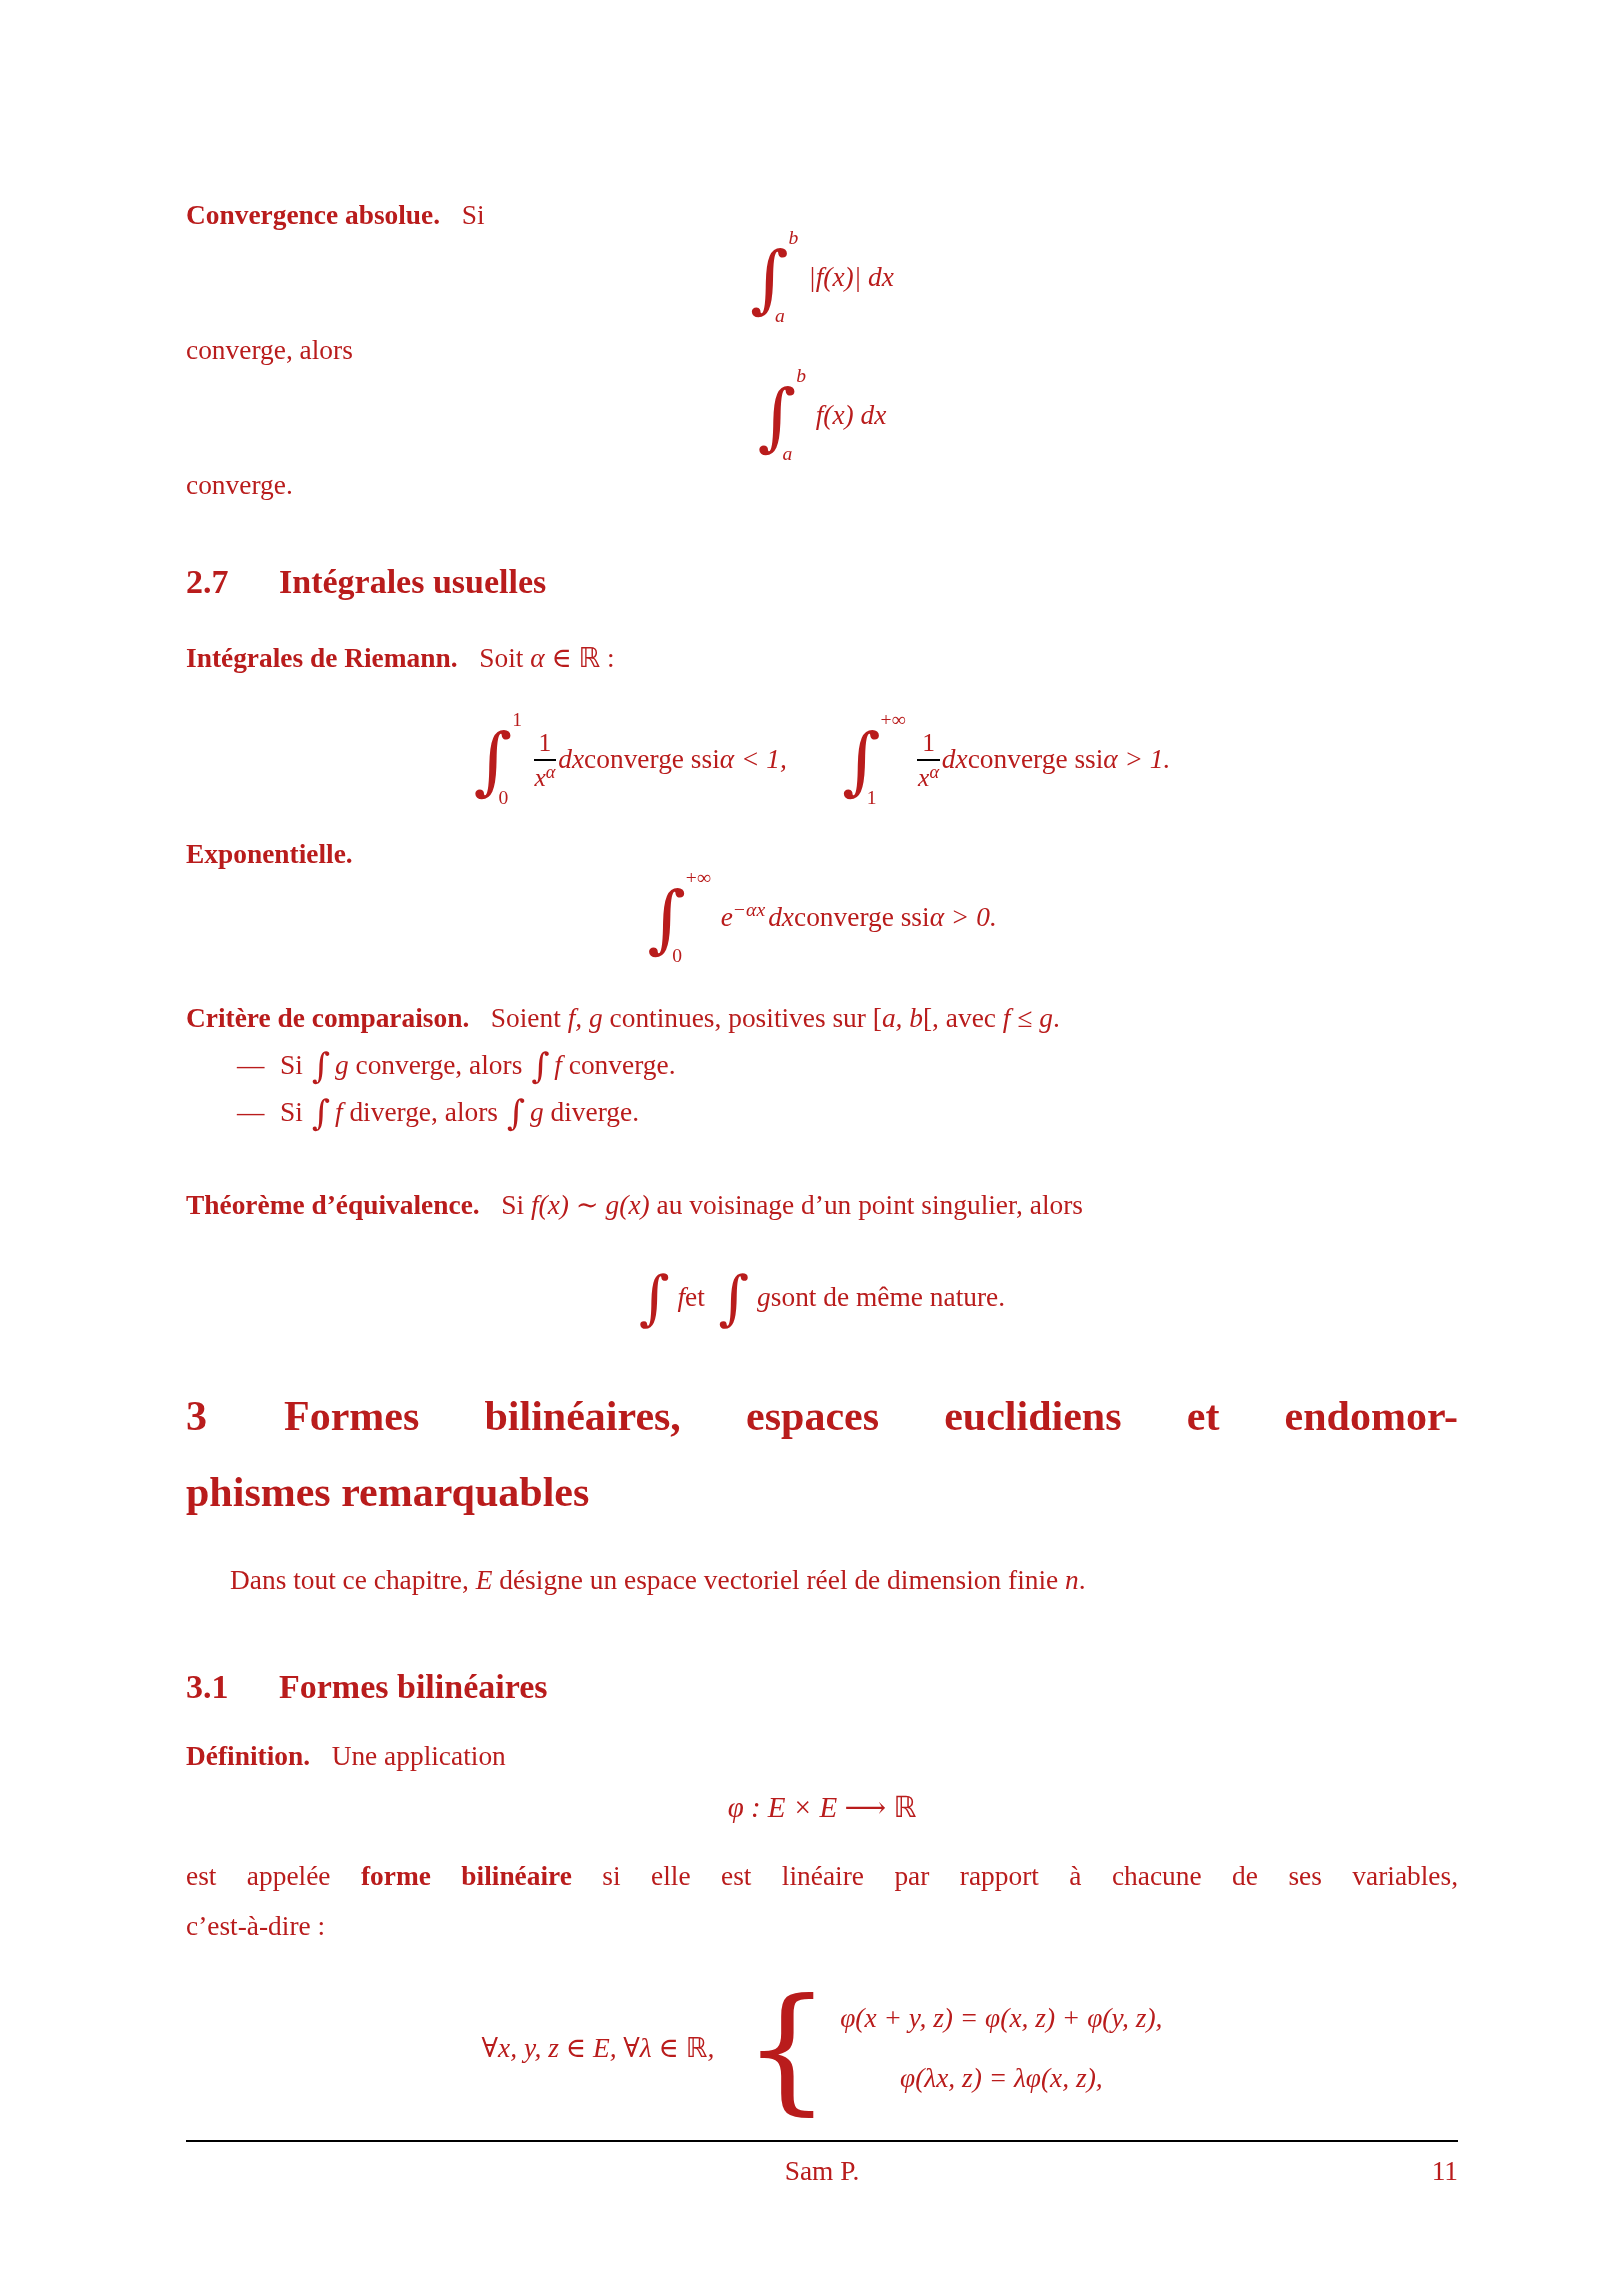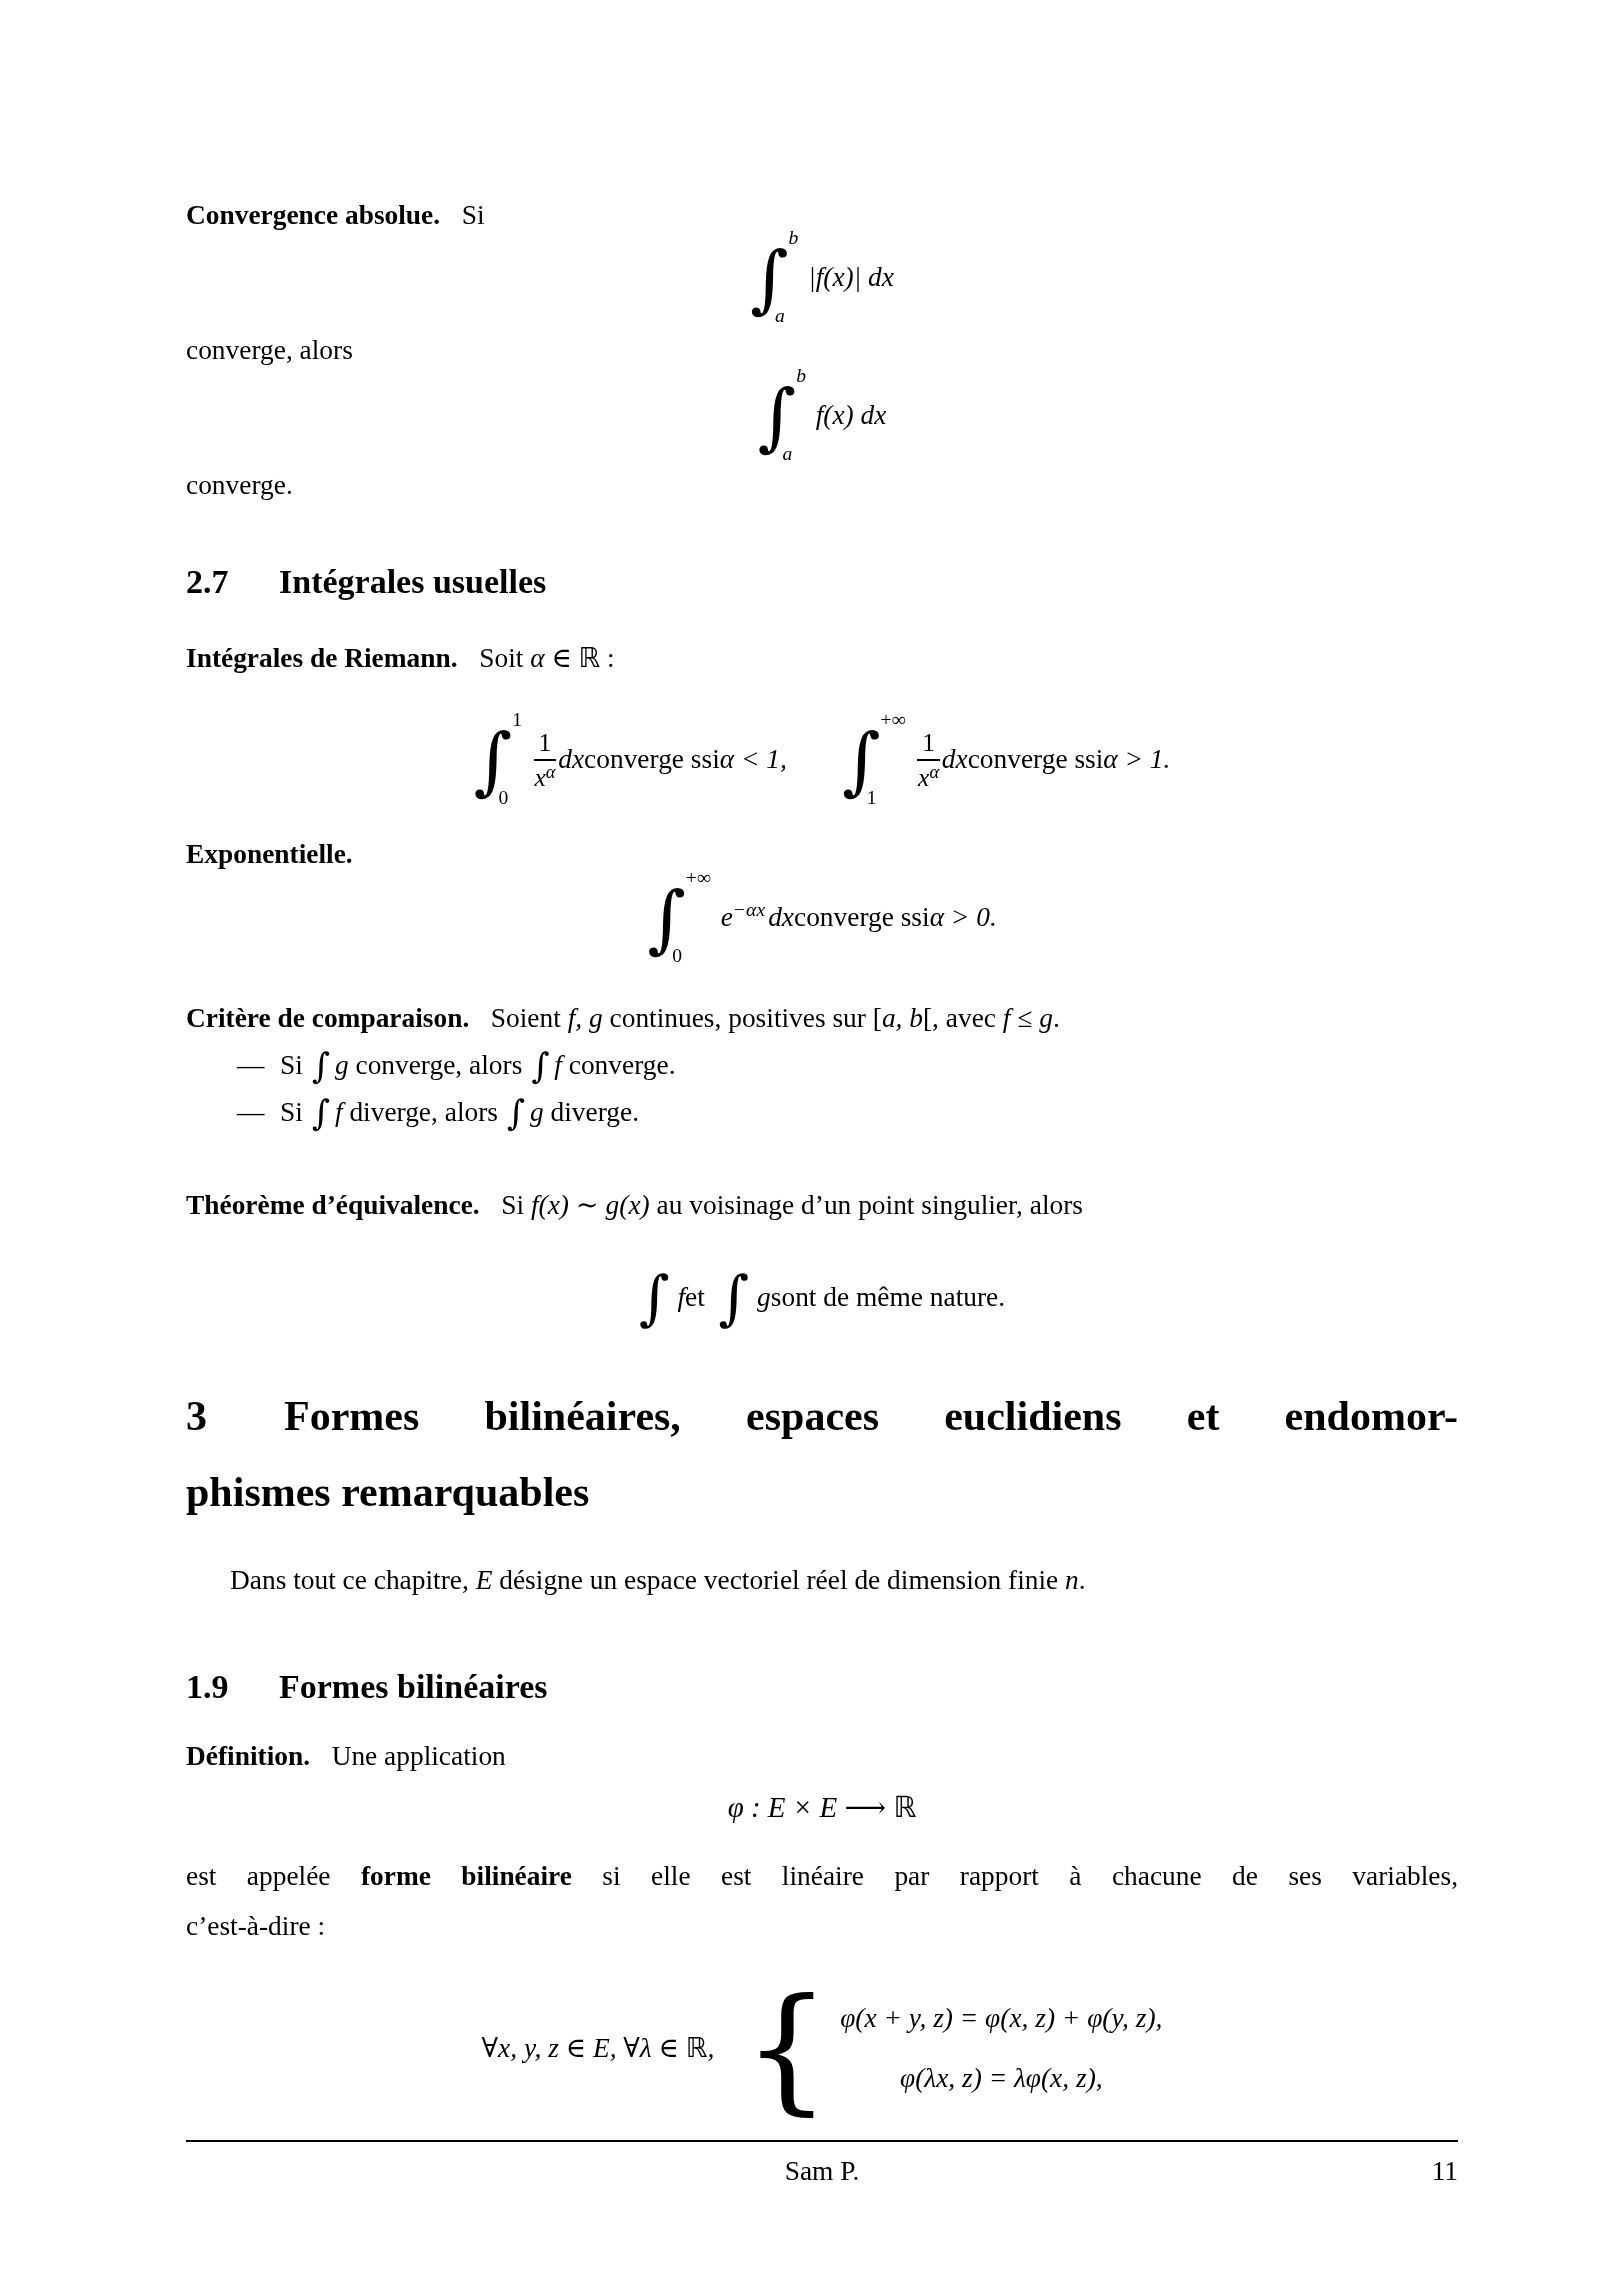--- a/index.html
+++ b/index.html
@@ -1,18 +1,18 @@
 <!DOCTYPE html>
 <html><head>
 <meta charset="utf-8">
 <style>
   html,body { margin:0; padding:0; background:#ffffff; }
   .page {
     position:relative; width:1621px; height:2293px; background:#ffffff;
-    color:#000000; font-family:"Liberation Serif","DejaVu Serif",serif;
+    color:#b91c1c; font-family:"Liberation Serif","DejaVu Serif",serif;
     font-size:27.4px; line-height:33px; overflow:hidden;
   }
   .blk { position:absolute; left:186px; right:163px; }
   .lbl { font-weight:bold; margin-right:21.6px; }
   .bold { font-weight:bold; }
   .mi { font-style:italic; font-family:"Liberation Serif","DejaVu Serif","DejaVu Sans",serif; }
   .rm { font-family:"Liberation Serif","DejaVu Serif","DejaVu Sans",serif; }
   .disp { display:flex; justify-content:center; align-items:center; }
 
   
@@ -195,21 +195,21 @@
         <span class="t">Formes bilinéaires, espaces euclidiens et endomor-</span>
     </div>
     <div class="row2">phismes remarquables</div>
   </div>
 
   <div class="blk indent" style="top:1564px">
     <span>Dans tout ce chapitre, </span><span class="mi">E</span><span> désigne un espace vectoriel réel de dimension finie </span><span class="mi">n</span><span>.</span>
   </div>
 
   <div class="blk h-sub" style="top:1665px">
-    <span class="num">1.9</span>
+    <span class="num">3.1</span>
       <span>Formes bilinéaires</span>
   </div>
 
   <div class="blk" style="top:1740px">
     <span class="lbl">Définition.</span><span>Une application</span>
   </div>
 
   <div class="blk disp" style="top:1791px; font-size:29px">
     <span class="mi">φ : E × E ⟶ ℝ</span>
   </div>

